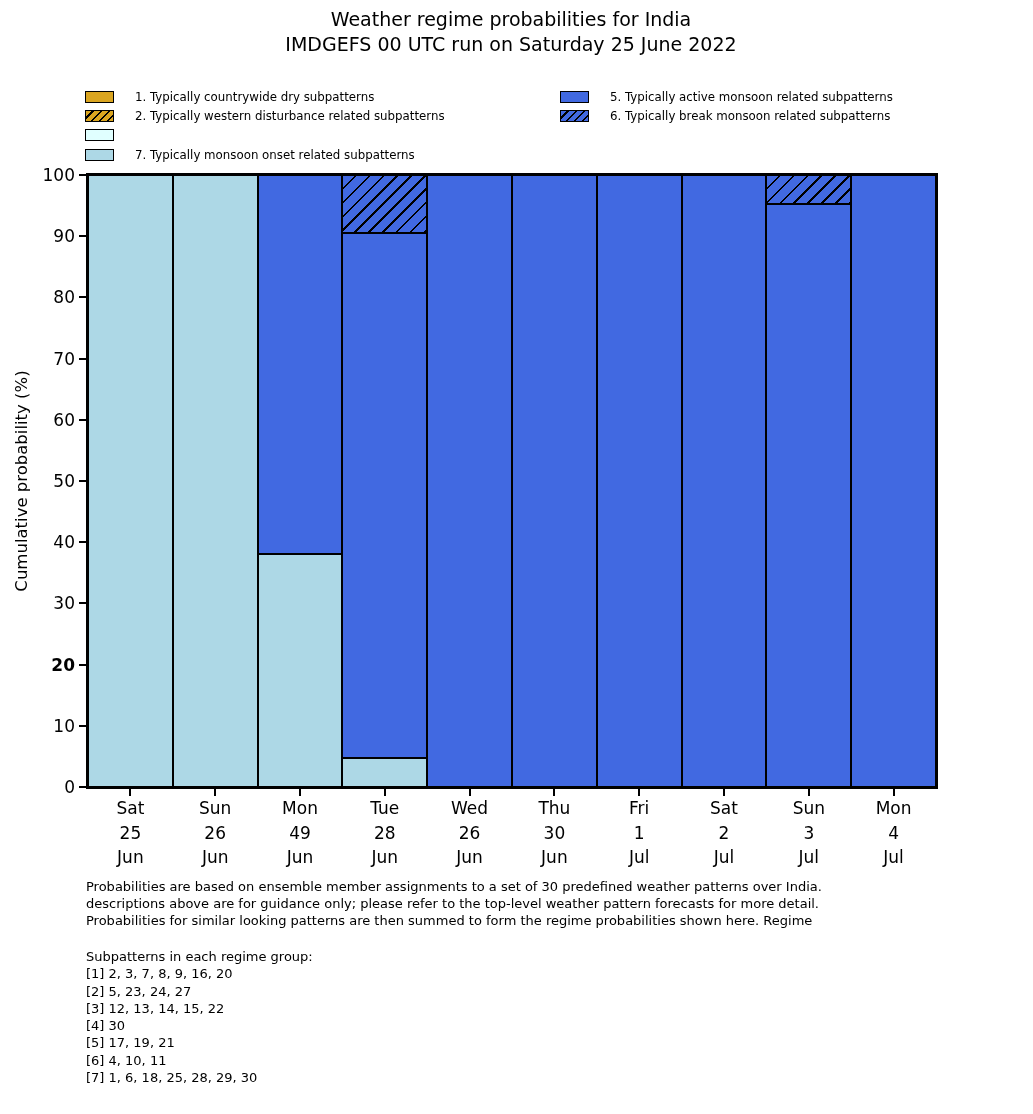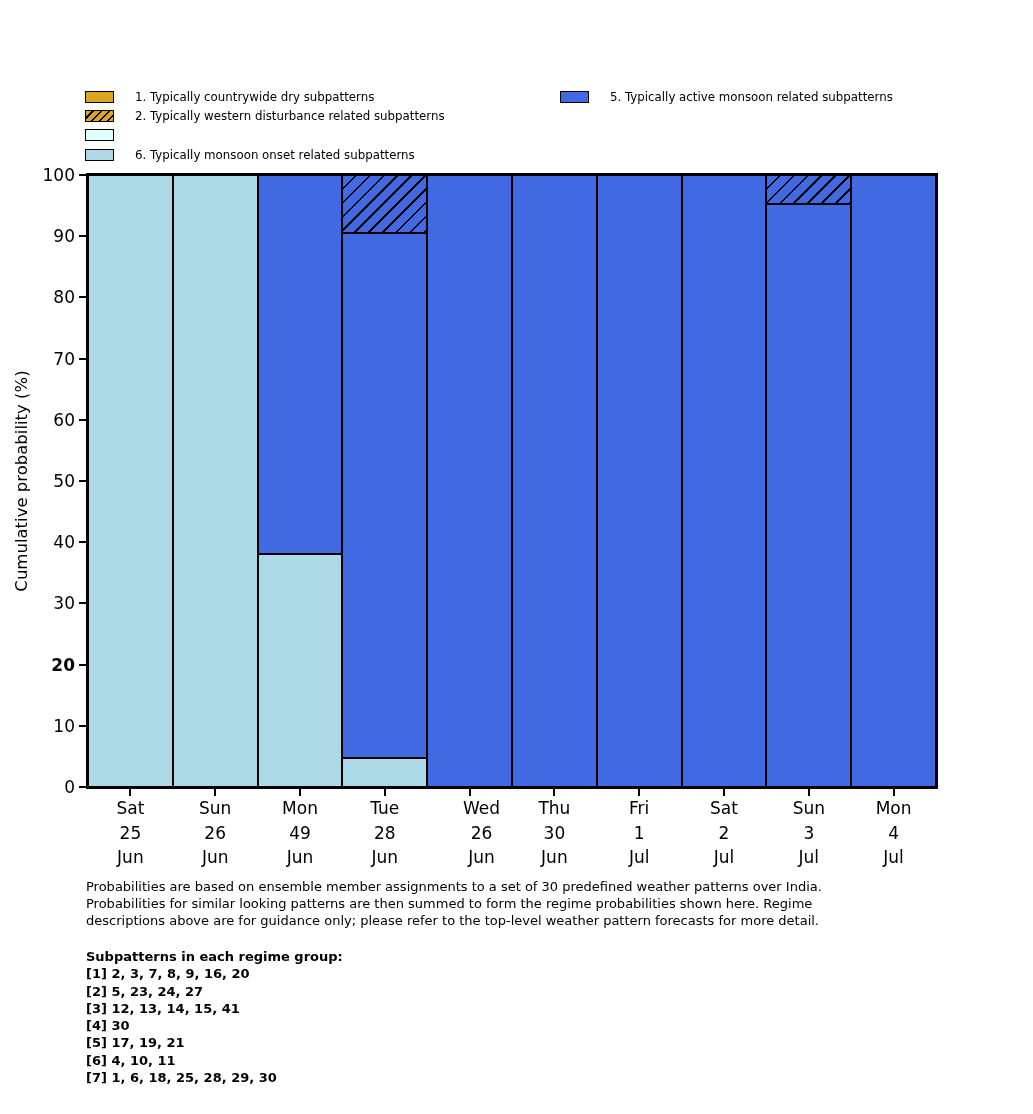--- a/index.html
+++ b/index.html
@@ -28,49 +28,57 @@
           rgba(0,0,0,0) 0px, rgba(0,0,0,0) 4.2px, #000 4.2px, #000 5.8px);}
   .ytick-mark{position:absolute;left:-9px;width:7px;height:2px;background:#000;transform:translateY(-50%);}
   .ytick-label{position:absolute;right:calc(100% + 13px);transform:translateY(-50%);
                font-size:17px;white-space:nowrap;}
   .xtick-mark{position:absolute;bottom:-9px;width:2px;height:7px;background:#000;transform:translateX(-50%);}
   .xtick-label{position:absolute;top:calc(100% + 9px);transform:translateX(-50%);
                text-align:center;font-size:17px;line-height:24.5px;white-space:nowrap;}
   .ylabel{position:absolute;left:21px;top:481px;transform:translate(-50%,-50%) rotate(-90deg);
           font-size:16.5px;white-space:nowrap;}
   .footnote{position:absolute;left:86px;top:878px;font-size:13px;line-height:17px;}
-  .subpatterns{position:absolute;left:86px;top:948px;font-size:13px;line-height:17.3px;font-weight:bold;}
+  .subpatterns{position:absolute;left:86px;top:948px;font-size:13px;line-height:17.3px;}
 </style>
 </head>
 <body>
 
 <div class="figure">
 
+  <div class="titleblock">
+    <div class="title-line">Weather regime probabilities for India</div>
+    <div class="title-line">IMDGEFS 00 UTC run on Saturday 25 June 2022</div>
+  </div>
 
   <div class="legend-col left">
       <div class="legend-row">
         <div class="legend-swatch" style="background-color: rgb(218, 165, 32);"></div>
         <div class="legend-label">1. Typically countrywide dry subpatterns</div>
       </div>
       <div class="legend-row">
         <div class="legend-swatch hatch" style="background-color: rgb(218, 165, 32);"></div>
         <div class="legend-label">2. Typically western disturbance related subpatterns</div>
       </div>
       <div class="legend-row">
         <div class="legend-swatch" style="background-color: rgb(224, 255, 255);"></div>
       </div>
       <div class="legend-row">
         <div class="legend-swatch" style="background-color: rgb(173, 216, 230);"></div>
-        <div class="legend-label">6. Typically monsoon onset related subpatterns</div>
+        <div class="legend-label">7. Typically monsoon onset related subpatterns</div>
       </div>
     </div>
   <div class="legend-col right">
       <div class="legend-row">
         <div class="legend-swatch" style="background-color: rgb(65, 105, 225);"></div>
         <div class="legend-label">5. Typically active monsoon related subpatterns</div>
+      </div>
+      <div class="legend-row">
+        <div class="legend-swatch hatch" style="background-color: rgb(65, 105, 225);"></div>
+        <div class="legend-label">6. Typically break monsoon related subpatterns</div>
       </div>
     </div>
 
   <div class="ylabel">Cumulative probability (%)</div>
 
   <div class="plot">
     <div class="bars">
         <div class="bar-col" style="left: 0%; width: 10%;">
           <div class="bar-seg" style="bottom: 0%; height: 100%; background-color: rgb(173, 216, 230);"></div>
         </div>
@@ -147,21 +155,21 @@
           <div>49</div>
           <div>Jun</div>
         </div>
         <div class="xtick-mark" style="left: 35%;"></div>
         <div class="xtick-label" style="left: 35%;">
           <div>Tue</div>
           <div>28</div>
           <div>Jun</div>
         </div>
         <div class="xtick-mark" style="left: 45%;"></div>
-        <div class="xtick-label" style="left: 45%; margin-left: 12px;">
+        <div class="xtick-label" style="left: 45%;">
           <div>Wed</div>
           <div>26</div>
           <div>Jun</div>
         </div>
         <div class="xtick-mark" style="left: 55%;"></div>
         <div class="xtick-label" style="left: 55%;">
           <div>Thu</div>
           <div>30</div>
           <div>Jun</div>
         </div>
@@ -187,28 +195,28 @@
         <div class="xtick-label" style="left: 95%;">
           <div>Mon</div>
           <div>4</div>
           <div>Jul</div>
         </div>
       </div>
   </div>
 
   <div class="footnote">
     <div>Probabilities are based on ensemble member assignments to a set of 30 predefined weather patterns over India.</div>
+    <div>descriptions above are for guidance only; please refer to the top-level weather pattern forecasts for more detail.</div>
     <div>Probabilities for similar looking patterns are then summed to form the regime probabilities shown here. Regime</div>
-    <div>descriptions above are for guidance only; please refer to the top-level weather pattern forecasts for more detail.</div>
   </div>
 
   <div class="subpatterns">
     <div>Subpatterns in each regime group:</div>
     <div>[1] 2, 3, 7, 8, 9, 16, 20</div>
     <div>[2] 5, 23, 24, 27</div>
-    <div>[3] 12, 13, 14, 15, 41</div>
+    <div>[3] 12, 13, 14, 15, 22</div>
     <div>[4] 30</div>
     <div>[5] 17, 19, 21</div>
     <div>[6] 4, 10, 11</div>
     <div>[7] 1, 6, 18, 25, 28, 29, 30</div>
   </div>
 
 </div>
 
 </body></html>

